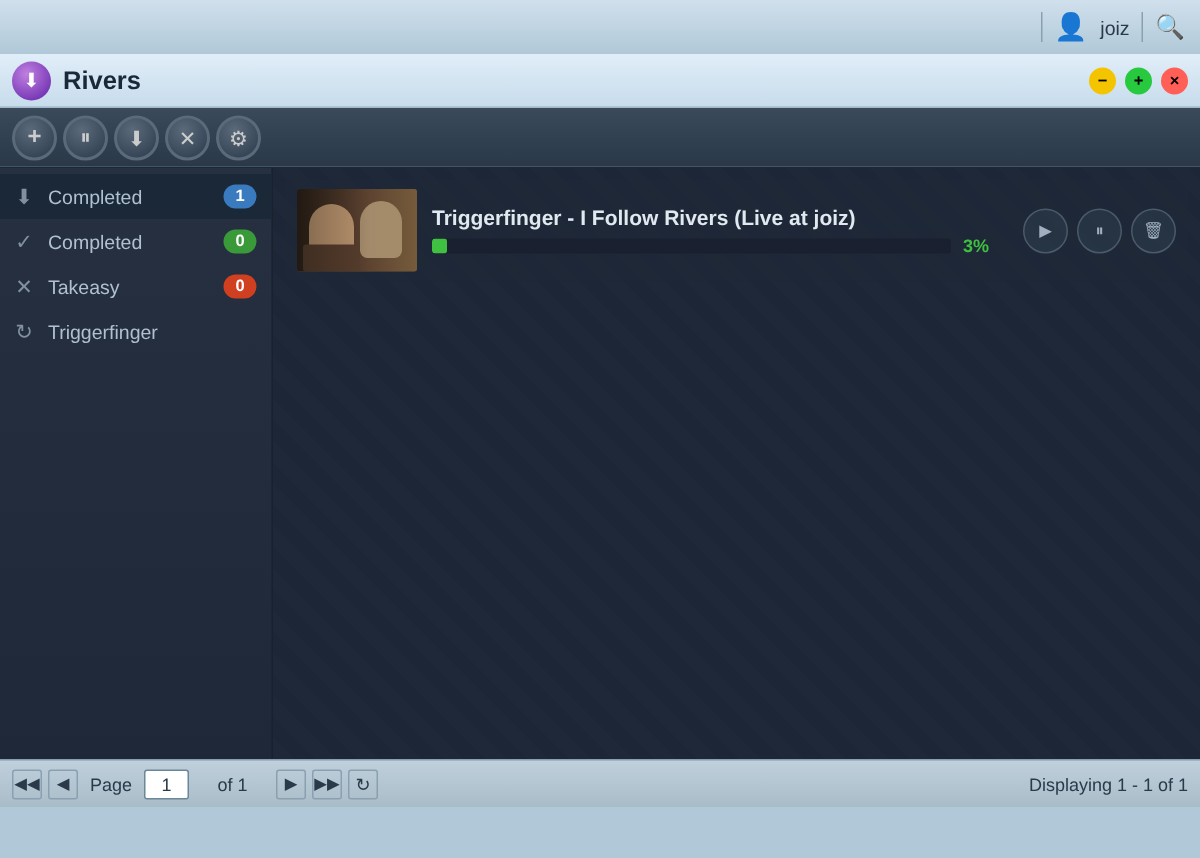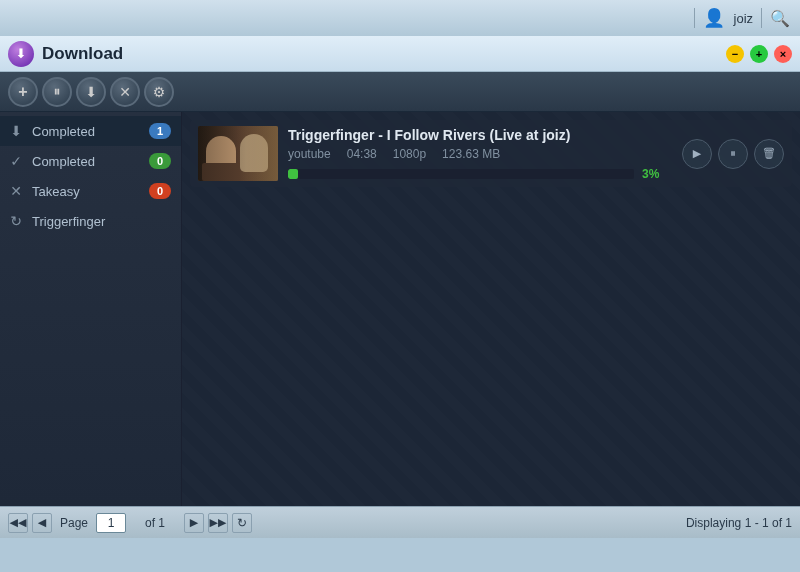--- a/index.html
+++ b/index.html
@@ -207,21 +207,21 @@
     <span style="font-size:13px; color:#2a3a4a;">joiz</span>
     <span style="width:1px; height:20px; background:#8aa0b0;"></span>
     <span style="font-size:16px; color:#4a5a6a; cursor:pointer;">🔍</span>
   </div>
 
   <div style="position:absolute; top:36px; left:0; right:0; bottom:0; display:flex; flex-direction:column;">
 
     <div class="window-titlebar">
       <div style="display:flex; align-items:center; gap:8px;">
         <div style="width:26px; height:26px; background: radial-gradient(circle at 38% 32%, #c080e0, #6020a8); border-radius:50%; display:flex; align-items:center; justify-content:center; color:white; font-size:13px;">⬇</div>
-        <span style="font-size:17px; font-weight:bold; color:#1a2838;">Download</span>
+        <span style="font-size:17px; font-weight:bold; color:#1a2838;">Rivers</span>
       </div>
       <div style="display:flex; gap:6px; align-items:center;">
         <button class="title-btn btn-min">−</button>
         <button class="title-btn btn-max">+</button>
         <button class="title-btn btn-close">×</button>
       </div>
     </div>
 
     <div class="toolbar">
       <button class="tool-btn" title="Add">
@@ -288,26 +288,20 @@
             <div style="position:absolute; bottom:0; left:0; right:0; top:0; overflow:hidden;">
               <div style="position:absolute; bottom:5px; left:8px; width:30px; height:40px; background:#c8a078; border-radius:15px 15px 5px 5px;"></div>
               <div style="position:absolute; bottom:0; left:4px; width:38px; height:18px; background:#5a4030; border-radius:2px;"></div>
               <div style="position:absolute; top:8px; right:10px; width:28px; height:38px; background:#d0b890; border-radius:14px 14px 5px 5px; opacity:0.7;"></div>
               <div style="position:absolute; top:0; left:0; right:0; bottom:0; background: linear-gradient(to right, rgba(20,15,10,0.4) 0%, rgba(60,40,20,0.1) 60%, rgba(100,70,40,0.2) 100%);"></div>
             </div>
           </div>
 
           <div class="download-info">
             <div class="download-title">Triggerfinger - I Follow Rivers (Live at joiz)</div>
-            <div class="download-meta">
-              <span>youtube</span>
-              <span>04:38</span>
-              <span>1080p</span>
-              <span>123.63 MB</span>
-            </div>
             <div class="progress-row">
               <div class="progress-bar-bg">
                 <div class="progress-bar-fill" style="width: 3%;"></div>
               </div>
               <span class="progress-pct">3%</span>
             </div>
           </div>
 
           <div class="download-actions">
             <button class="action-btn" title="Play">▶</button>

